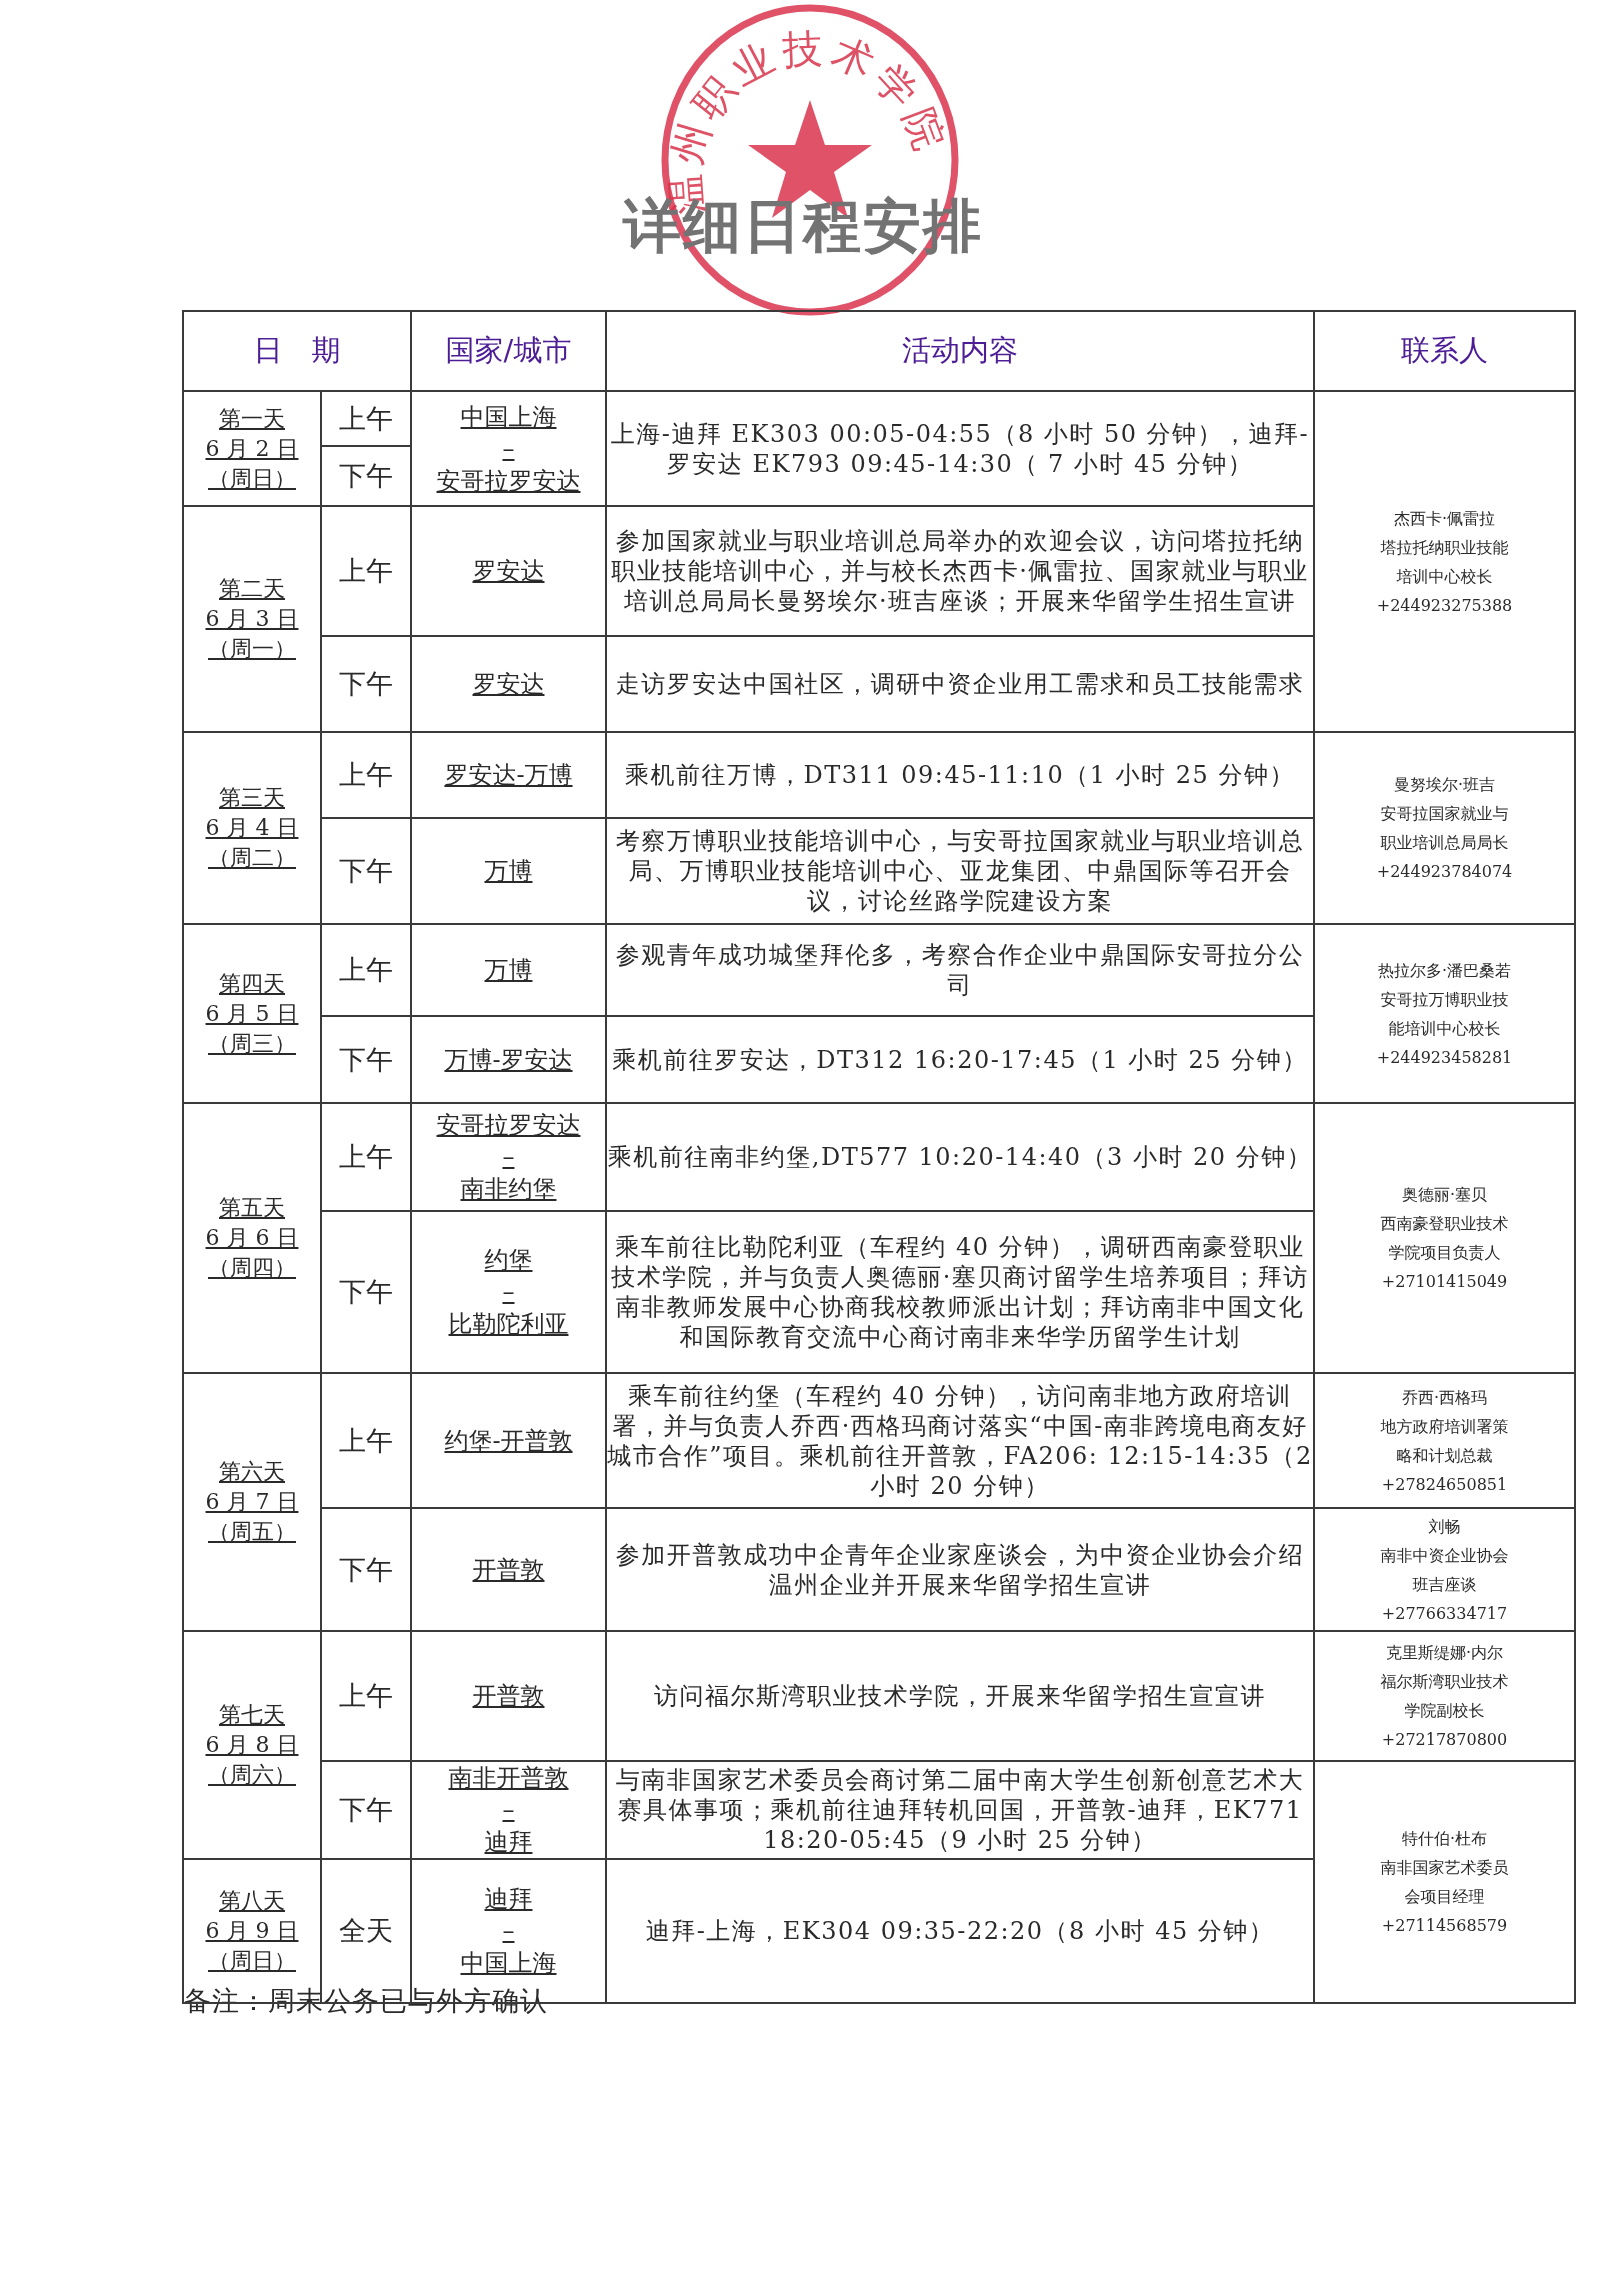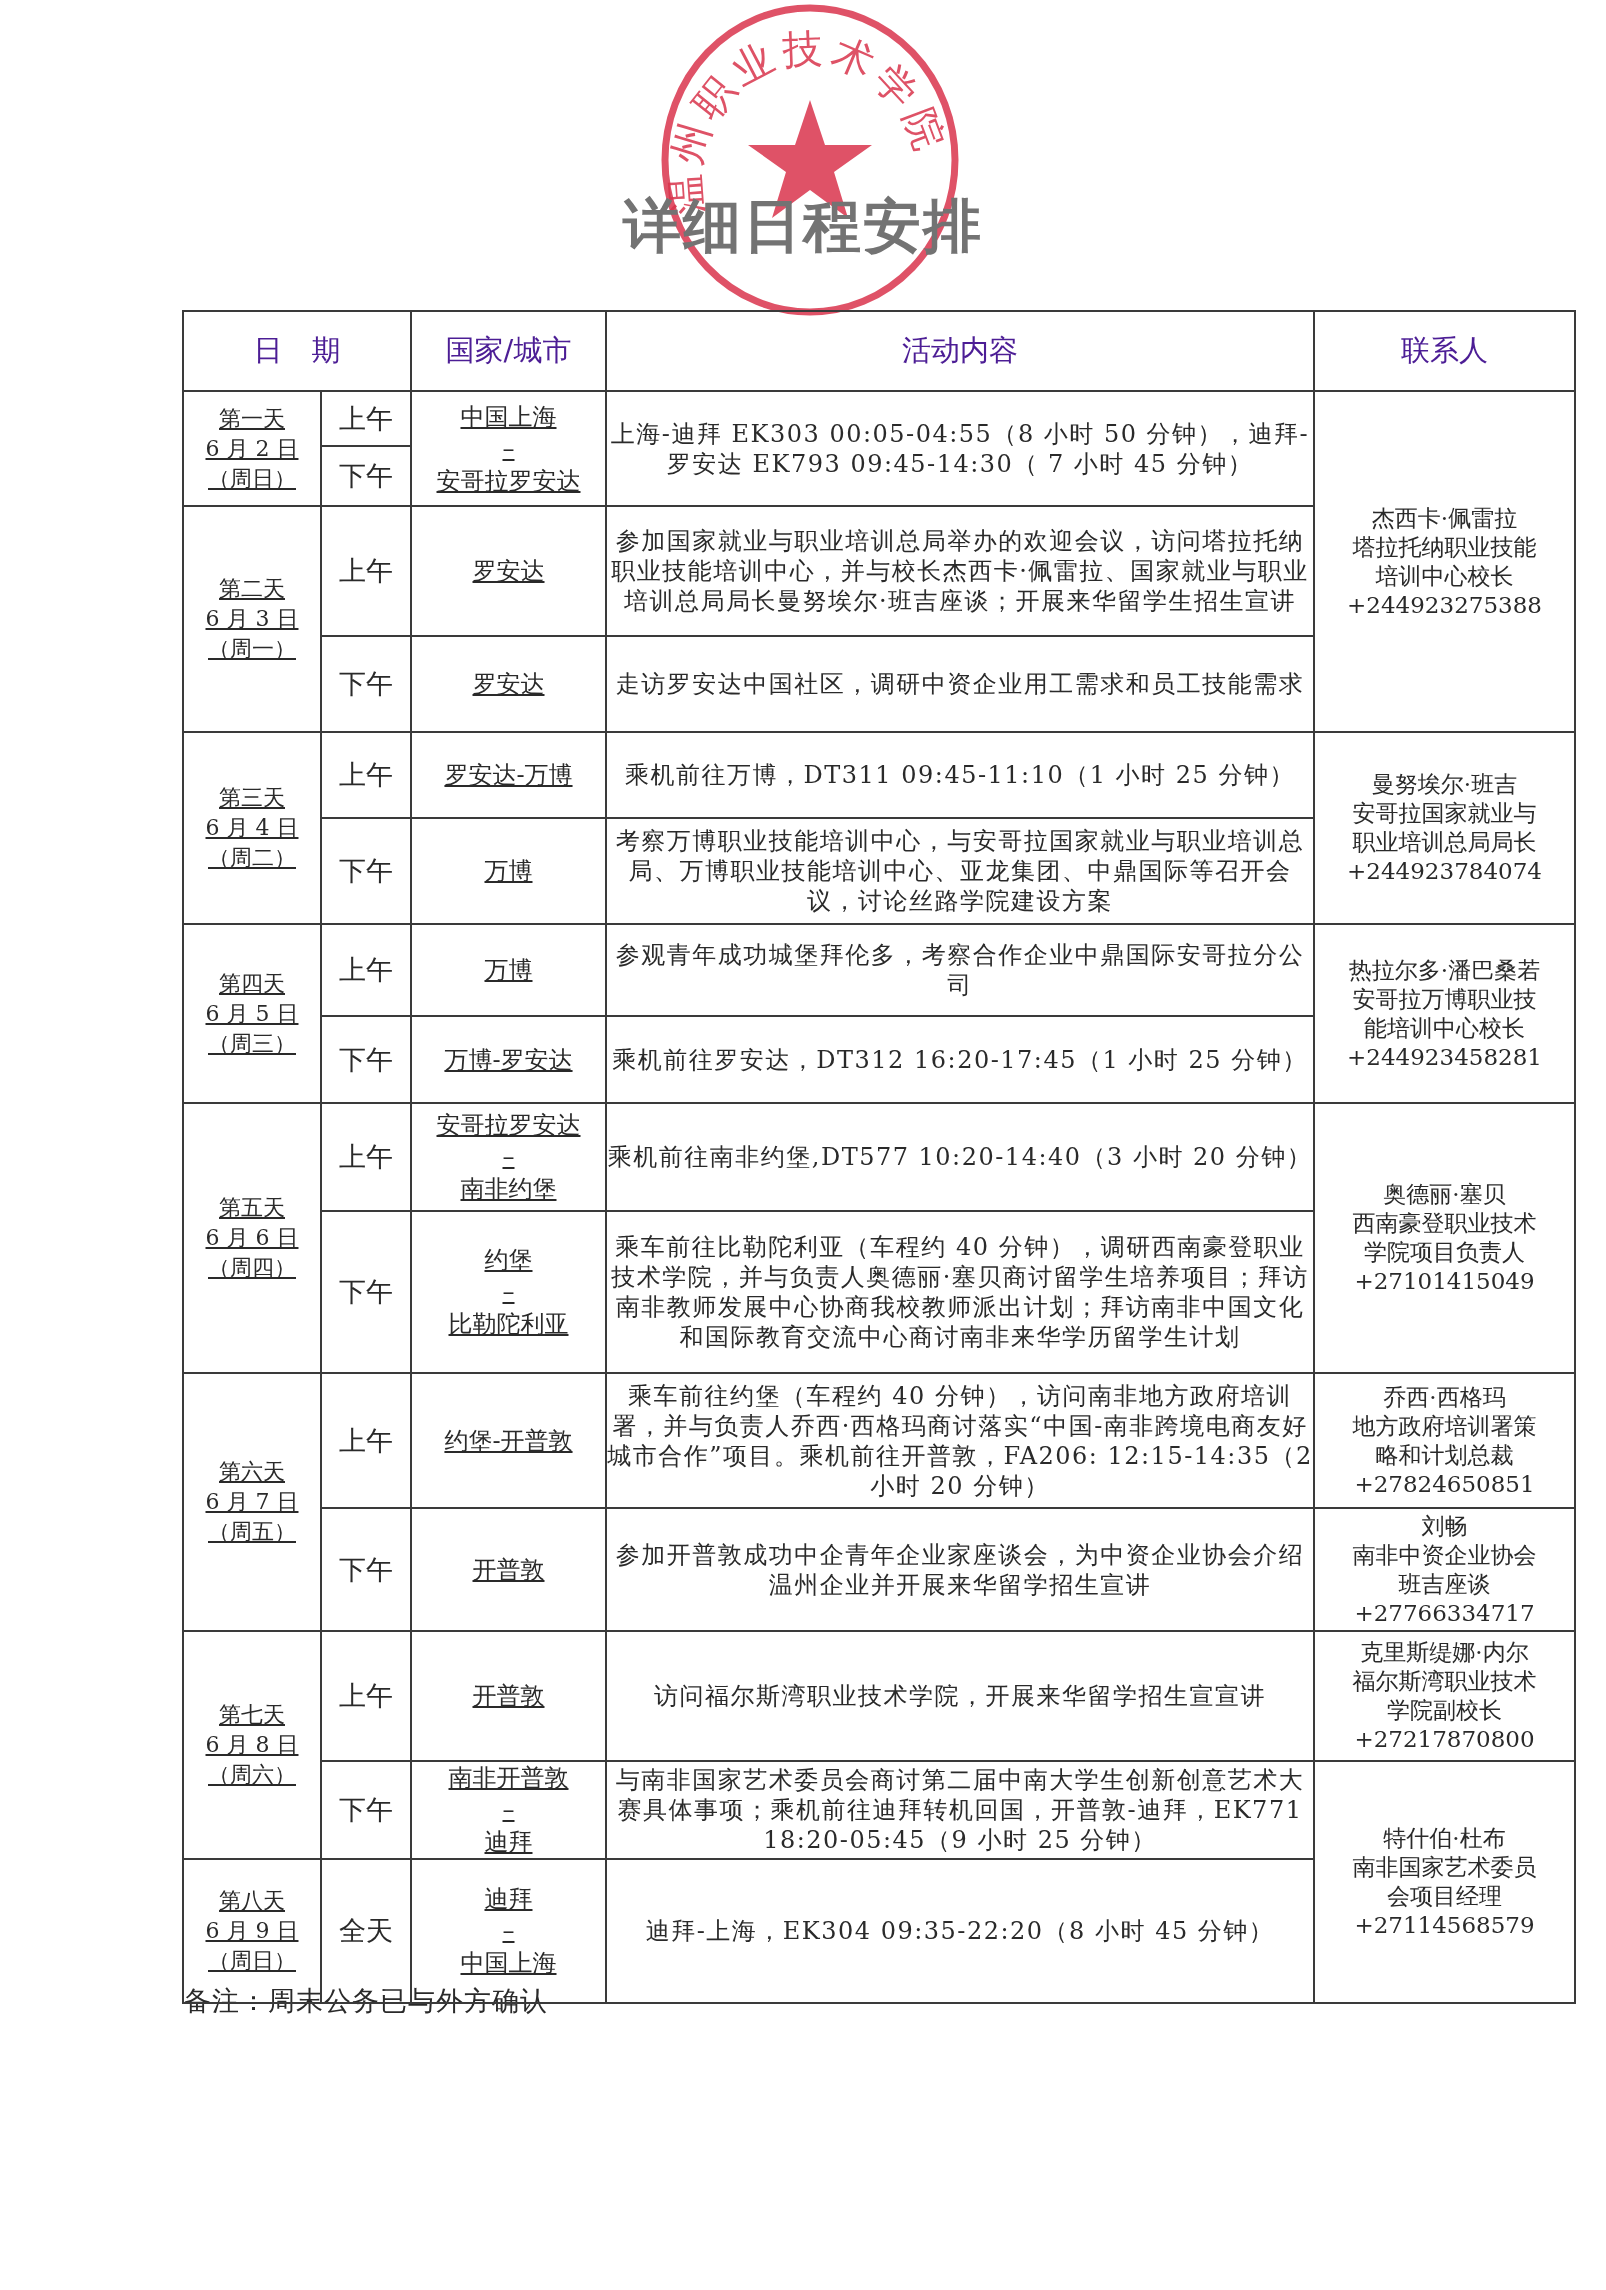--- a/index.html
+++ b/index.html
@@ -14,21 +14,21 @@
   table.sched { position: absolute; left: 182px; top: 310px; border-collapse: collapse;
                 table-layout: fixed; width: 1392px; z-index: 1; }
   table.sched td, table.sched th { border: 2px solid #3a3a3a; padding: 0; text-align: center;
                 vertical-align: middle; font-weight: normal; }
   th { font-family: "DejaVu Sans", "Liberation Sans", sans-serif; font-size: 29px; color: #4c1d95; height: 78px; }
   td { font-size: 25px; line-height: 30px; }
   td.day { font-size: 22px; line-height: 30px; text-decoration: underline; }
   td.slot { font-size: 27px; }
   td.city { font-size: 24px; line-height: 32px; text-decoration: underline; }
   td.act { text-align: left; padding: 0 8px; font-size: 24px; line-height: 30px; letter-spacing: 1.5px; margin-top: 24px; }
-  td.contact { font-size: 23px; line-height: 29px; }
+  td.contact { font-size: 16px; line-height: 29px; }
   .line { display: block; }
   .note { position: absolute; left: 184px; top: 1983px; font-size: 27px; letter-spacing: 1px; color: #2a2a2a; }
 </style>
 </head>
 <body>
 
 <svg class="stamp" viewBox="0 0 310 320">
   <ellipse cx="155" cy="160" rx="145" ry="152" fill="none" stroke="#d9344c" stroke-width="7" opacity="0.85"></ellipse>
   <defs>
     <path id="sealArc" d="M 55 230 A 110 118 0 1 1 255 230"></path>

